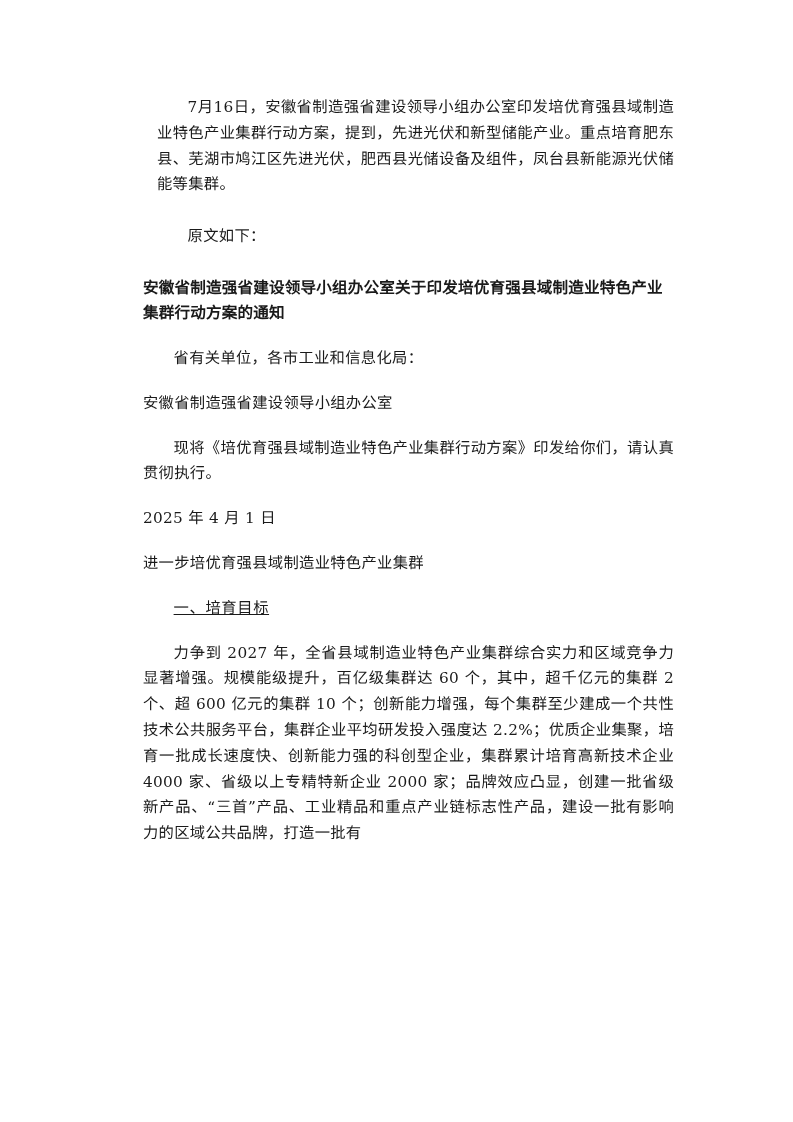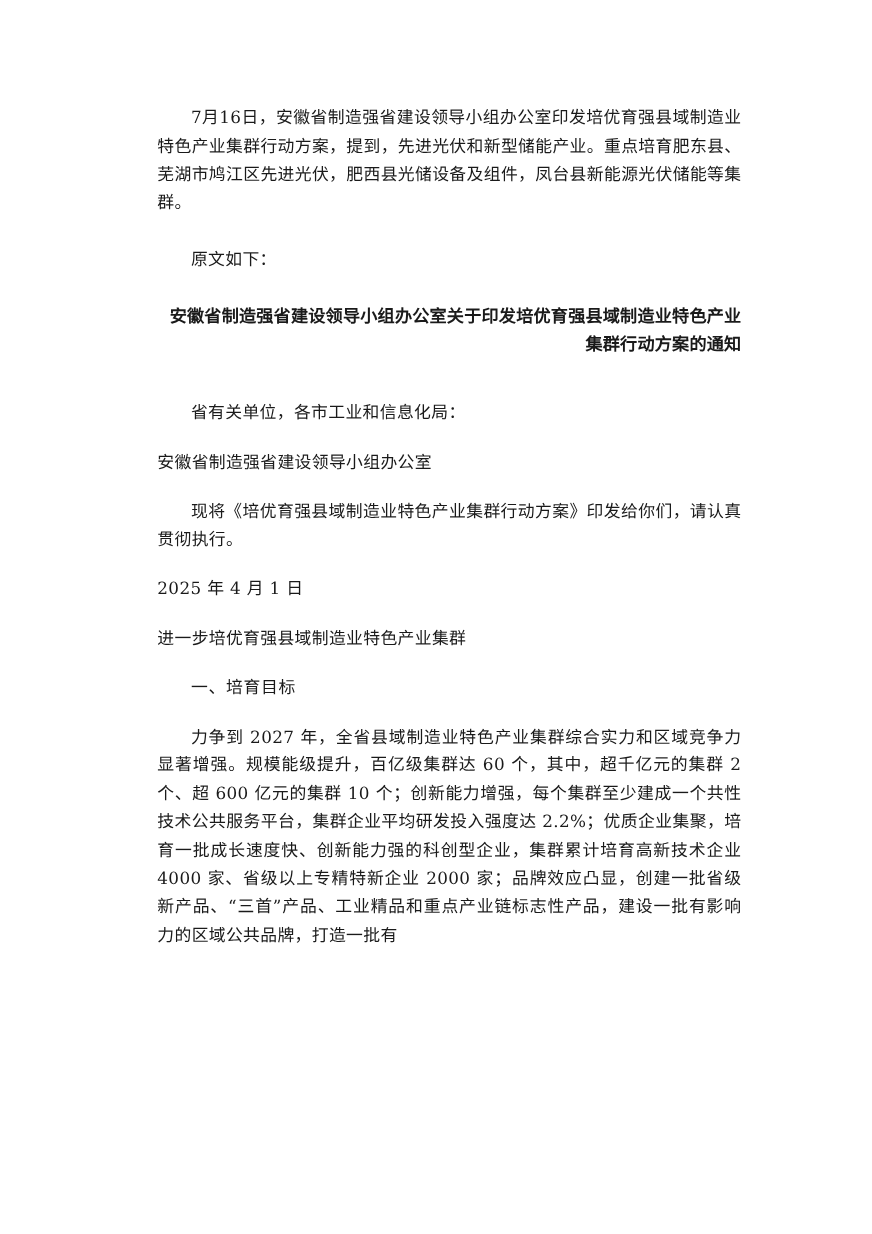--- a/index.html
+++ b/index.html
@@ -44,34 +44,36 @@
     letter-spacing: 0.02em;
   }
   .para-noindent {
     text-indent: 0;
   }
   .doc-title {
     font-family: "DejaVu Sans", "Liberation Sans", sans-serif;
     font-size: 15.6px;
     line-height: 25.5px;
     font-weight: bold;
-    text-align: right;
+    text-align: left;
     text-indent: 0;
-    margin-bottom: 36px;
+    margin-bottom: 19px;
     letter-spacing: 0.01em;
   }
   .section-heading {
     font-size: 15.3px;
     line-height: 25.8px;
     text-indent: 2em;
     margin-bottom: 19px;
     letter-spacing: 0.04em;
+    text-decoration: underline;
   }
   .lead-gap {
     margin-bottom: 26px;
+    margin-left: 14px;
   }
 </style>
 </head>
 <body>
 
 <div class="page">
   <div class="content">
 
     <p class="para lead-gap">7月16日，安徽省制造强省建设领导小组办公室印发培优育强县域制造业特色产业集群行动方案，提到，先进光伏和新型储能产业。重点培育肥东县、芜湖市鸠江区先进光伏，肥西县光储设备及组件，凤台县新能源光伏储能等集群。</p>
 

